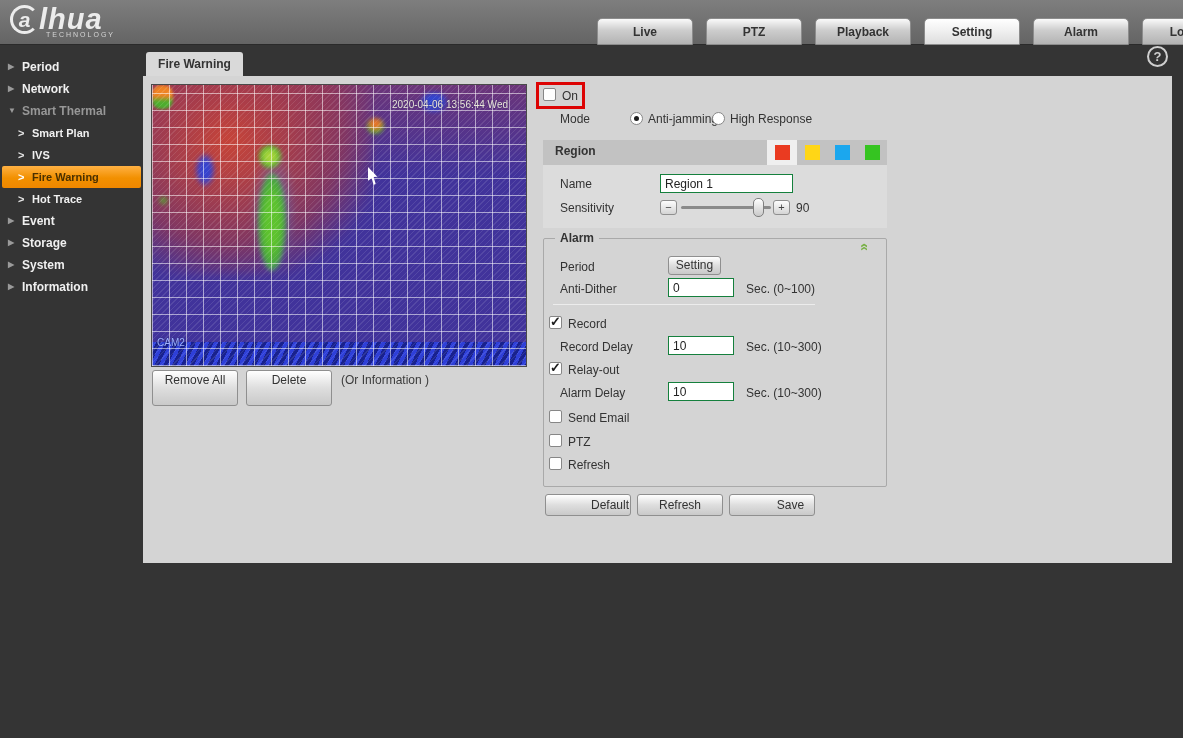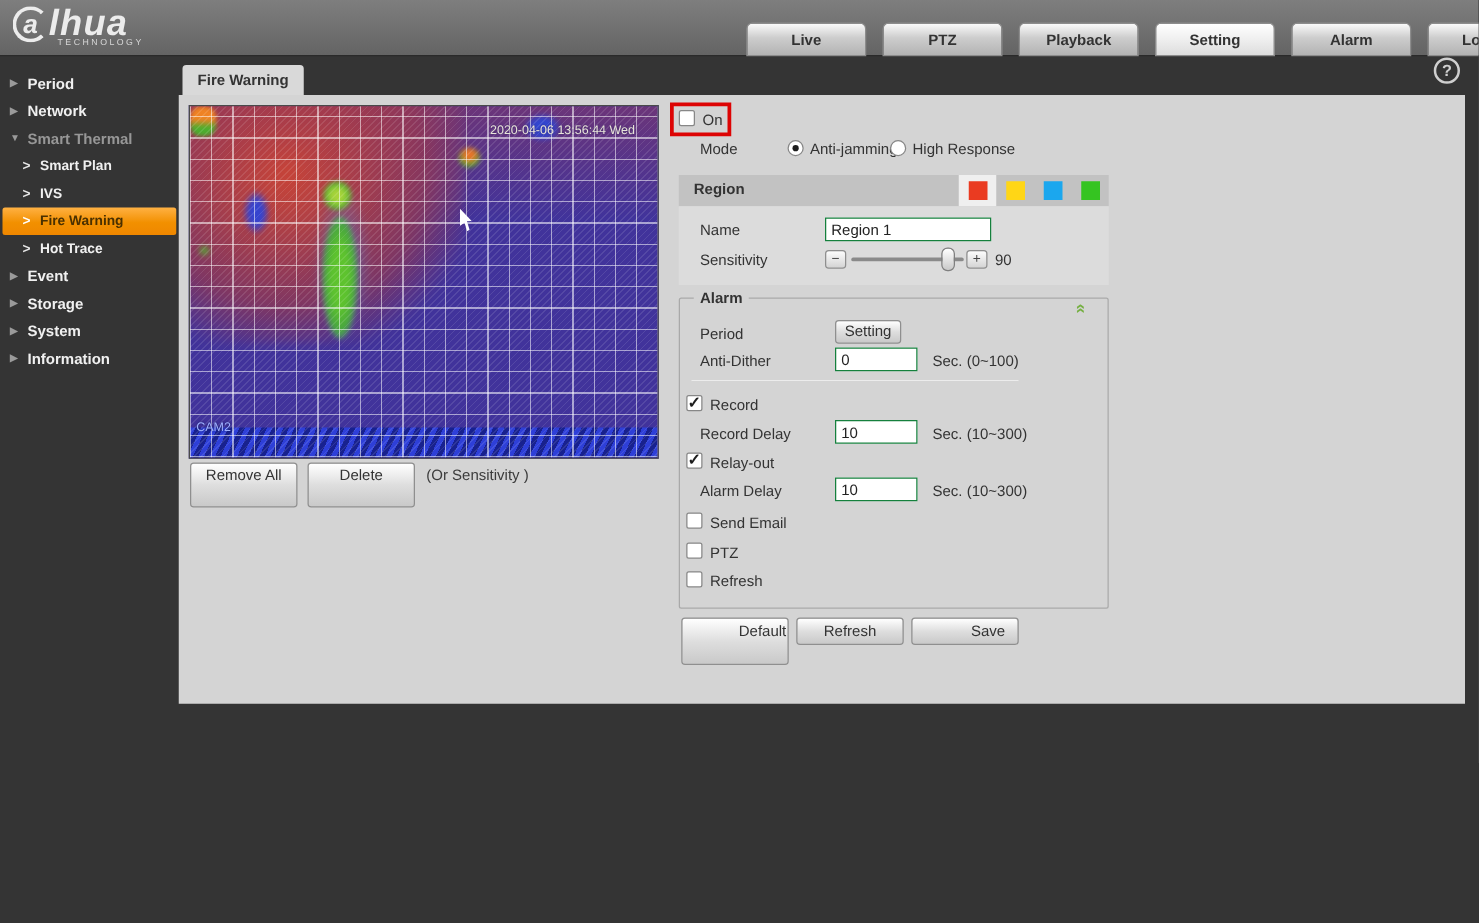--- a/index.html
+++ b/index.html
@@ -213,21 +213,21 @@
     <div class="th-spotR"></div>
     <div class="th-bottom"></div>
     <div class="th-grid"></div>
     <div class="th-ts">2020-04-06 13:56:44 Wed</div>
     <div class="th-cam">CAM2</div>
     <div class="cursor"></div>
   </div>
 
   <div class="btn" style="left:152px;top:370px;width:86px;">Remove All</div>
   <div class="btn" style="left:246px;top:370px;width:86px;">Delete</div>
-  <div class="hint" style="left:341px;top:373px;">(Or Sensitivity )</div>
+  <div class="hint" style="left:341px;top:373px;">(Or Information )</div>
 
   <div class="annot"></div>
   <div class="cb" style="left:543px;top:88px;"></div>
   <span class="lbl" style="left:562px;top:89px;">On</span>
 
   <span class="lbl" style="left:560px;top:112px;">Mode</span>
   <div class="radio selected" style="left:630px;top:112px;"></div>
   <span class="lbl" style="left:648px;top:112px;">Anti-jamming</span>
   <div class="radio" style="left:712px;top:112px;"></div>
   <span class="lbl" style="left:730px;top:112px;">High Response</span>
@@ -287,17 +287,17 @@
 
   <div class="cb" style="left:549px;top:410px;"></div>
   <span class="lbl" style="left:568px;top:411px;">Send Email</span>
 
   <div class="cb" style="left:549px;top:434px;"></div>
   <span class="lbl" style="left:568px;top:435px;">PTZ</span>
 
   <div class="cb" style="left:549px;top:457px;"></div>
   <span class="lbl" style="left:568px;top:458px;">Refresh</span>
 
-  <div class="btn" style="left:545px;top:494px;width:86px;height:38px;line-height:20px;padding-left:44px;">Default</div>
+  <div class="btn" style="left:545px;top:494px;width:86px;height:22px;line-height:20px;padding-left:44px;">Default</div>
   <div class="btn" style="left:637px;top:494px;width:86px;height:22px;line-height:20px;">Refresh</div>
   <div class="btn" style="left:729px;top:494px;width:86px;height:22px;line-height:20px;padding-left:37px;">Save</div>
 
 </div>
 
 </body></html>

